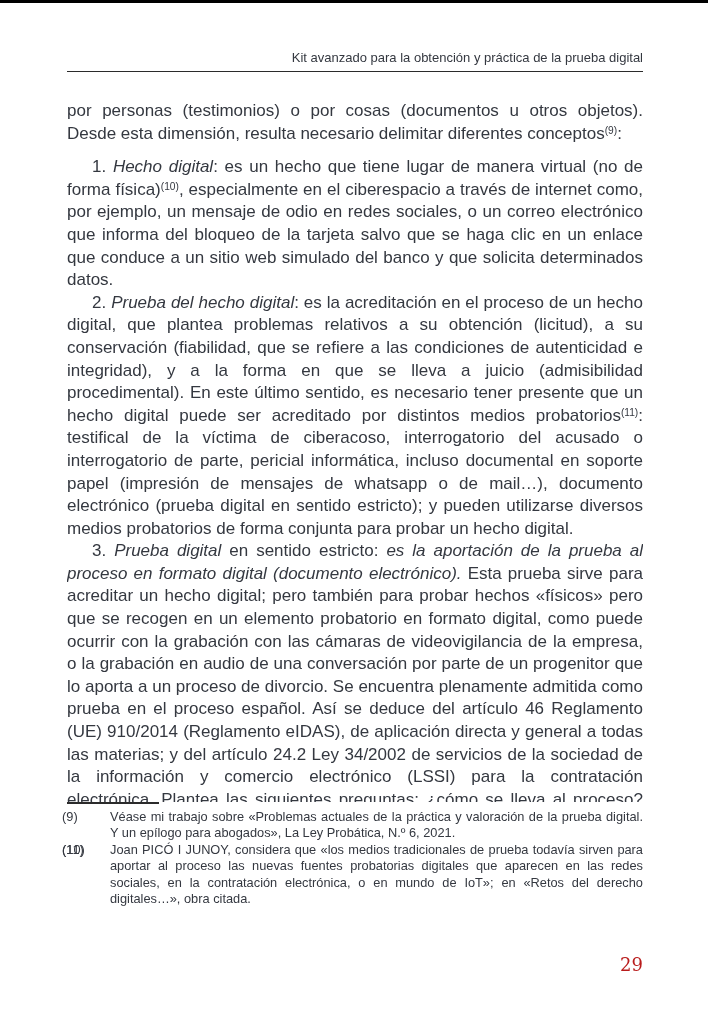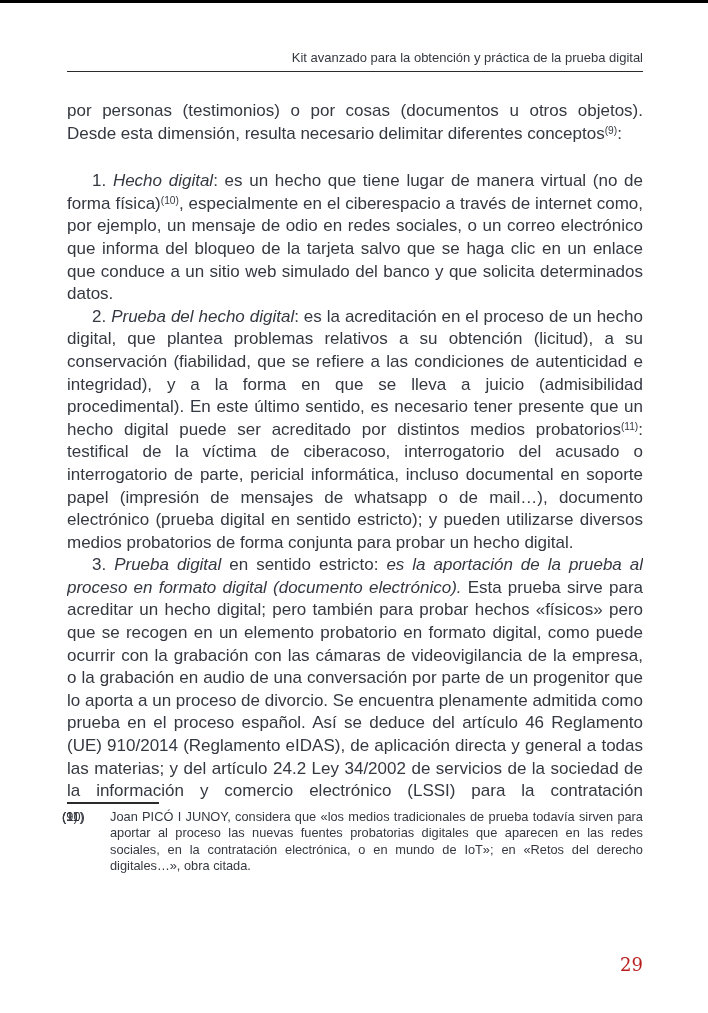--- a/index.html
+++ b/index.html
@@ -28,21 +28,21 @@
     border-bottom:1.8px solid var(--rule);
   }
   .body-text{
     position:absolute;top:100px;left:67px;right:65px;height:702px;
     overflow:hidden;
     font-size:17px;line-height:22.6px;
     text-align:justify;
   }
   .para{margin:0;}
   .para.indent{text-indent:25px;}
-  .para.gap-above{margin-top:25px;}
+  .para.gap-above{margin-top:11px;}
   .it{font-style:italic;}
   .body-text sup, .fn sup{
     font-size:0.6em;
     position:relative;top:-0.45em;
     vertical-align:baseline;
     line-height:0;
   }
   .footnote-sep{
     position:absolute;top:802px;left:67px;width:92px;height:0;
     border-top:2px solid var(--rule);
@@ -73,19 +73,19 @@
   <div class="body-text" id="paragraphs">
       <p class="para"><span>por personas (testimonios) o por cosas (documentos u otros objetos). Desde esta dimensión, resulta necesario delimitar diferentes conceptos</span><sup>(9)</sup><span>:</span></p>
       <p class="para indent gap-above"><span>1. </span><span class="it">Hecho digital</span><span>: es un hecho que tiene lugar de manera virtual (no de forma física)</span><sup>(10)</sup><span>, especialmente en el ciberespacio a través de internet como, por ejemplo, un mensaje de odio en redes sociales, o un correo electrónico que informa del bloqueo de la tarjeta salvo que se haga clic en un enlace que conduce a un sitio web simulado del banco y que solicita determinados datos.</span></p>
       <p class="para indent"><span>2. </span><span class="it">Prueba del hecho digital</span><span>: es la acreditación en el proceso de un hecho digital, que plantea problemas relativos a su obtención (licitud), a su conservación (fiabilidad, que se refiere a las condiciones de autenticidad e integridad), y a la forma en que se lleva a juicio (admisibilidad procedimental). En este último sentido, es necesario tener presente que un hecho digital puede ser acreditado por distintos medios probatorios</span><sup>(11)</sup><span>: testifical de la víctima de ciberacoso, interrogatorio del acusado o interrogatorio de parte, pericial informática, incluso documental en soporte papel (impresión de mensajes de whatsapp o de mail…), documento electrónico (prueba digital en sentido estricto); y pueden utilizarse diversos medios probatorios de forma conjunta para probar un hecho digital.</span></p>
       <p class="para indent"><span>3. </span><span class="it">Prueba digital</span><span> en sentido estricto: </span><span class="it">es la aportación de la prueba al proceso en formato digital (documento electrónico).</span><span> Esta prueba sirve para acreditar un hecho digital; pero también para probar hechos «físicos» pero que se recogen en un elemento probatorio en formato digital, como puede ocurrir con la grabación con las cámaras de videovigilancia de la empresa, o la grabación en audio de una conversación por parte de un progenitor que lo aporta a un proceso de divorcio. Se encuentra plenamente admitida como prueba en el proceso español. Así se deduce del artículo 46 Reglamento (UE) 910/2014 (Reglamento eIDAS), de aplicación directa y general a todas las materias; y del artículo 24.2 Ley 34/2002 de servicios de la sociedad de la información y comercio electrónico (LSSI) para la contratación electrónica. Plantea las siguientes preguntas: ¿cómo se lleva al proceso? ¿cómo se valora por el Juez? ¿qué reglas de</span></p>
     </div>
 
   <div class="footnote-sep"></div>
 
   <div class="footnotes" id="footnotes">
-      <p class="fn"><span class="fn-label">(9)</span></p>
+      <p class="fn"><span class="fn-label">(9)</span><span>Véase mi trabajo sobre «Problemas actuales de la práctica y valoración de la prueba digital. Y un epílogo para abogados», La Ley Probática, N.º 6, 2021.</span></p>
       <p class="fn"><span class="fn-label">(10)</span></p>
       <p class="fn"><span class="fn-label">(11)</span><span>Joan PICÓ I JUNOY, considera que «los medios tradicionales de prueba todavía sirven para aportar al proceso las nuevas fuentes probatorias digitales que aparecen en las redes sociales, en la contratación electrónica, o en mundo de IoT»; en «Retos del derecho digitales…», obra citada.</span></p>
     </div>
 
   <div class="page-number">29</div>
 </div>
 
 </body></html>

